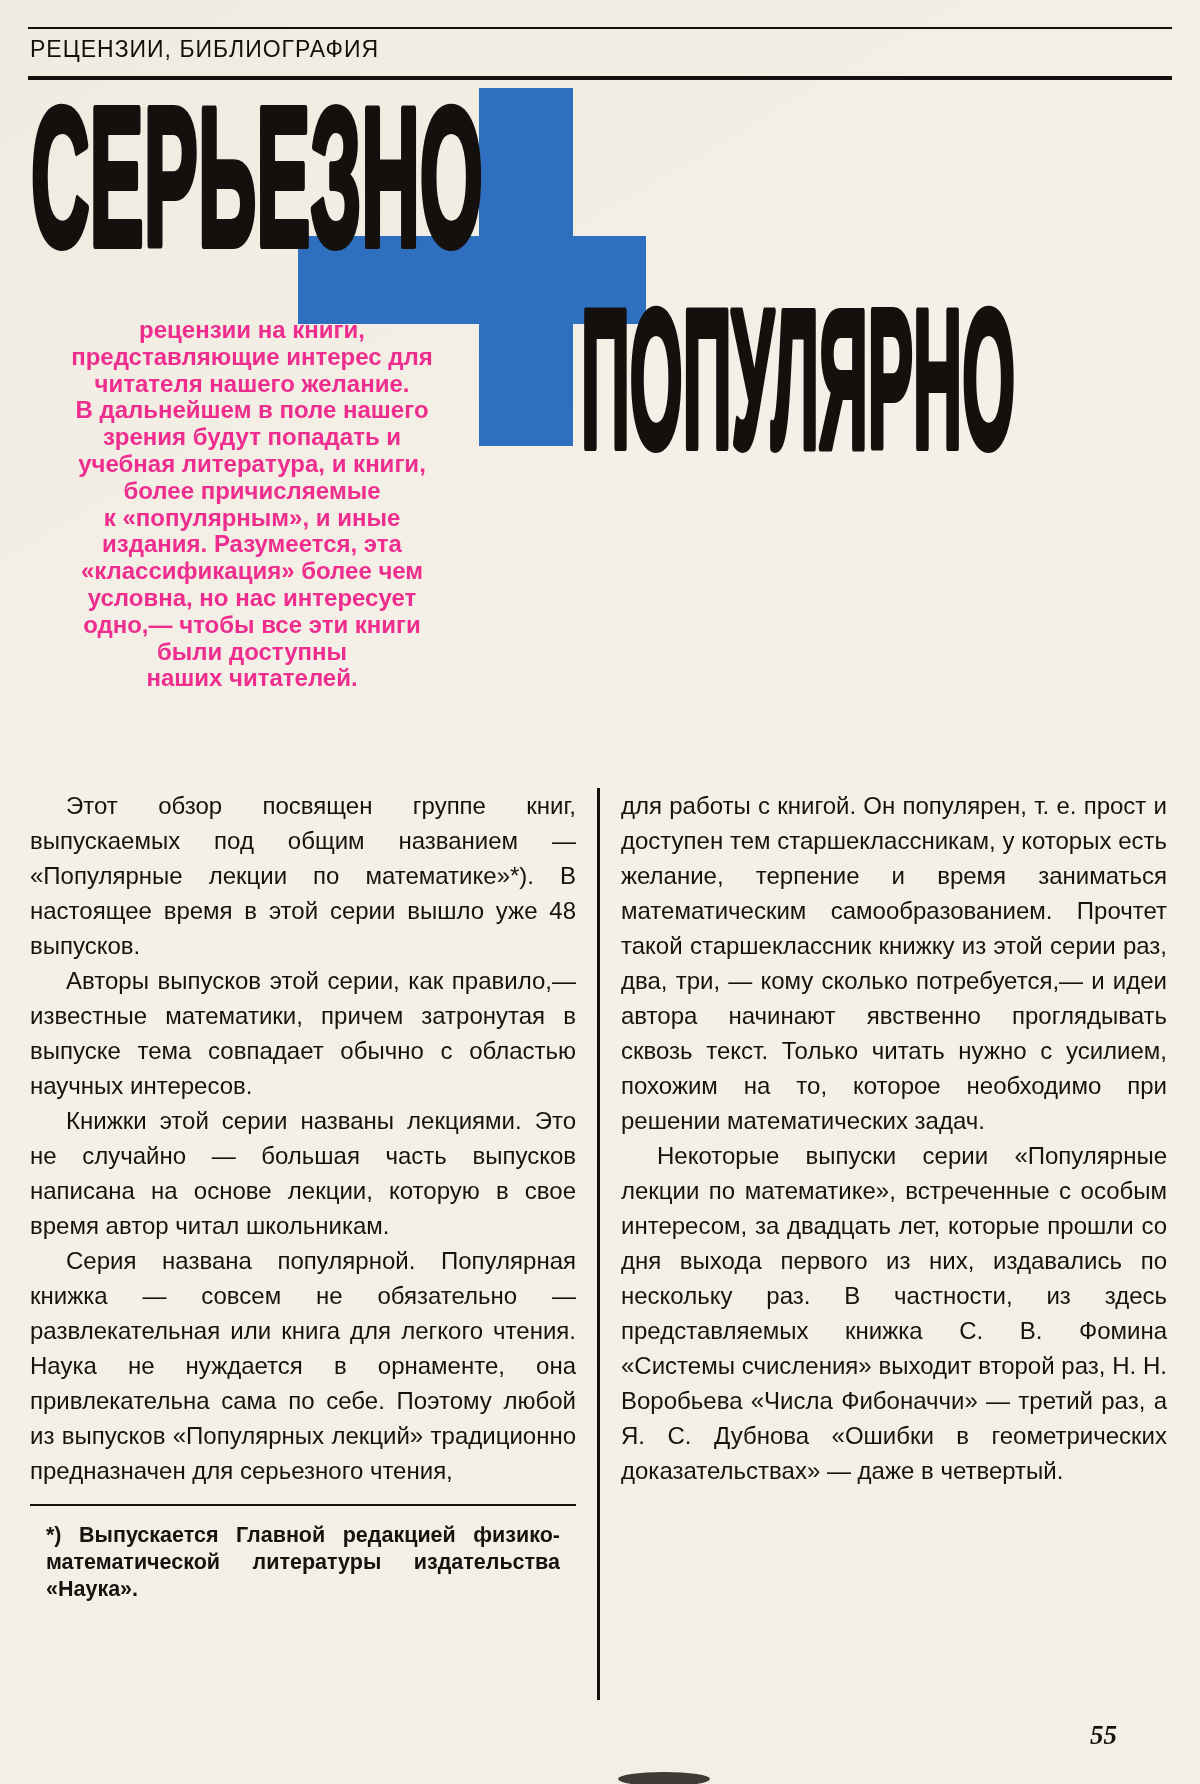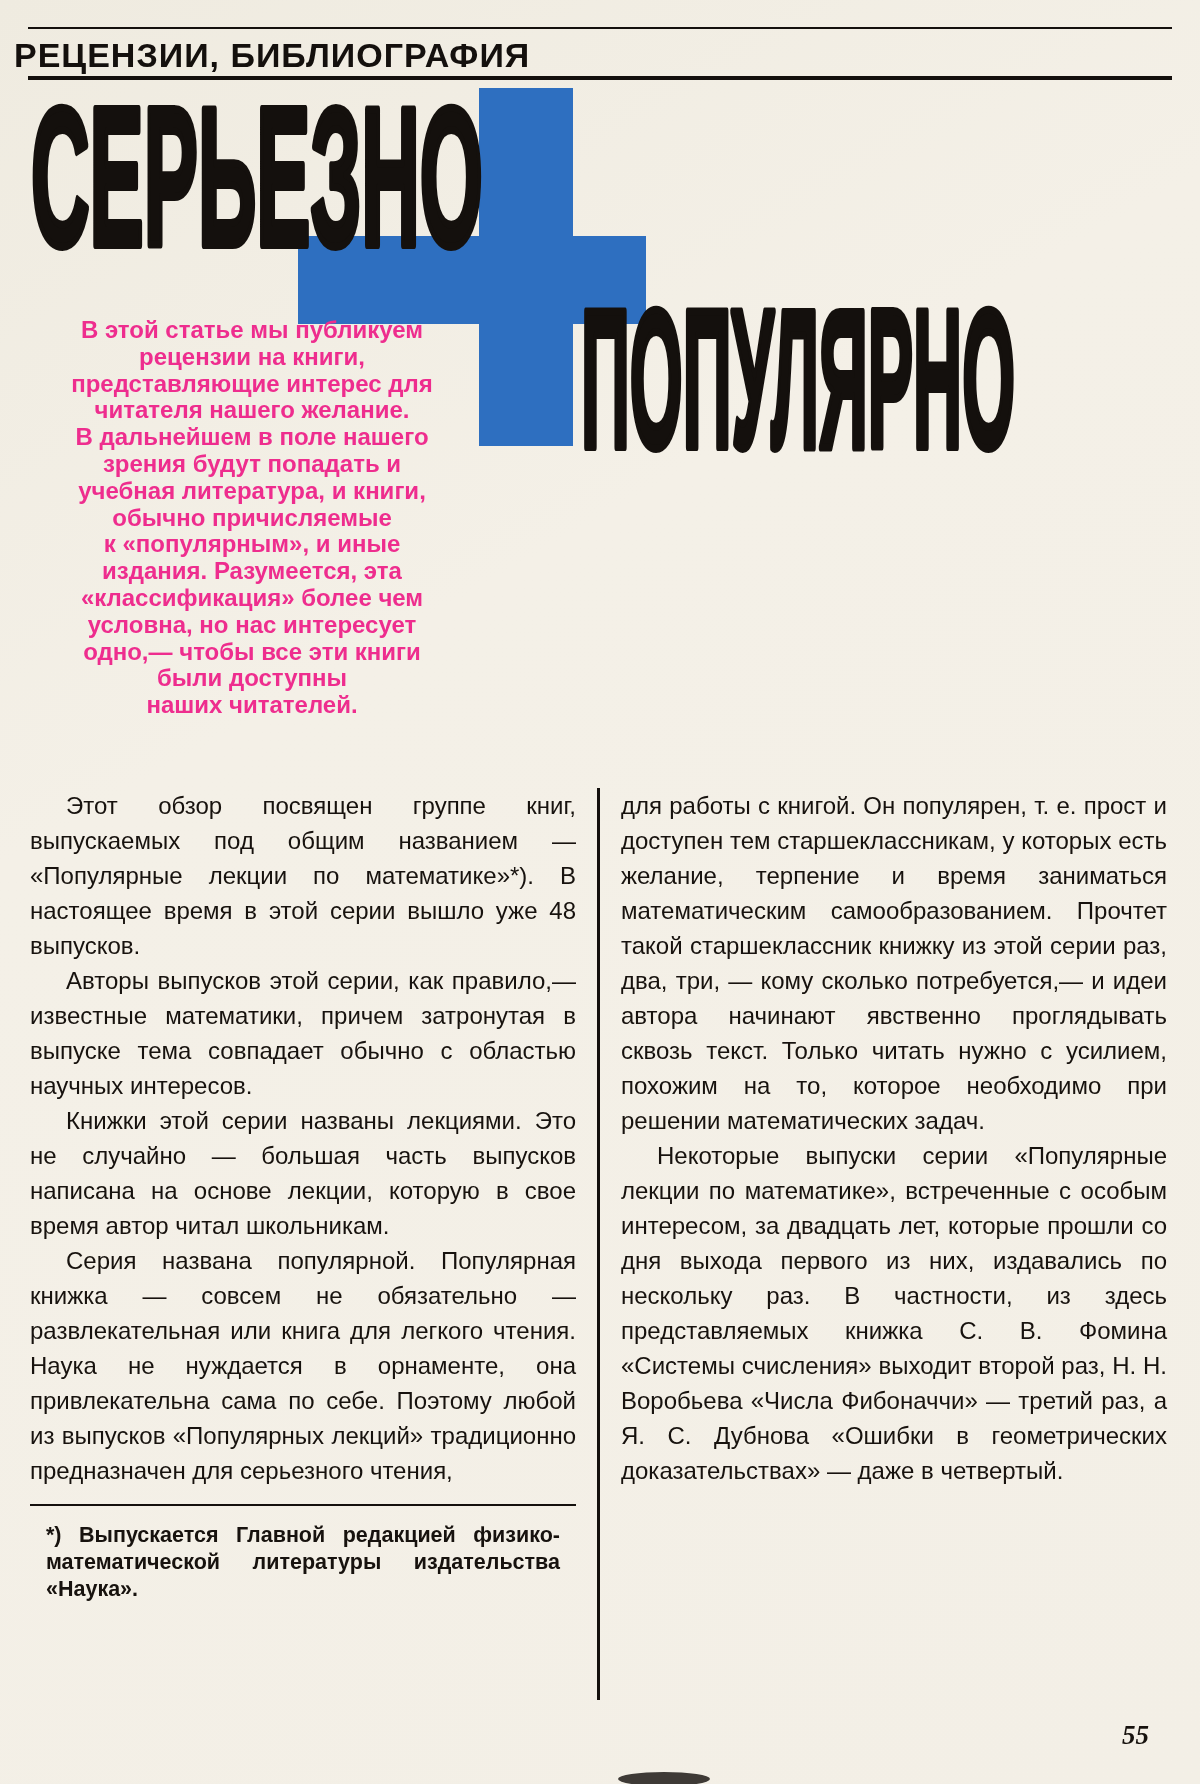--- a/index.html
+++ b/index.html
@@ -7,22 +7,22 @@
   .page {
     position:relative;
     width:1200px; height:1784px;
     margin:0 auto;
     background:linear-gradient(150deg, #efebe0 0%, #f4f0e7 35%, #f3efe6 100%);
     overflow:hidden;
     color:#14100d;
   }
   .top-rule { position:absolute; left:28px; top:27px; width:1144px; height:2px; background:#14100d; }
   .section-header {
-    position:absolute; left:14px; top:36px;
-    font-weight:bold; font-size:34px; letter-spacing:1px; color:#14100d;
+    position:absolute; left:30px; top:36px;
+    font-weight:normal; font-size:23px; letter-spacing:1px; color:#14100d;
   }
   .header-rule { position:absolute; left:28px; top:76px; width:1144px; height:4px; background:#14100d; }
 
   .title-svg { position:absolute; }
   .title-svg text {
     font-family:"Liberation Sans", sans-serif;
     font-weight:bold;
     fill:#14100d; stroke:#14100d; stroke-linejoin:round;
   }
   #title-top  { left:28px;  top:100px; }
@@ -52,21 +52,21 @@
   .footnote-rule { width:100%; height:2px; background:#14100d; margin:16px 0 8px 0; }
   .footnote {
     margin:16px; text-align:justify;
     font-family:"Liberation Sans", sans-serif; font-weight:bold;
     font-size:21.5px; line-height:27px; color:#17120e;
   }
 
   .page-number {
     position:absolute; left:1090px; top:1720px;
     font-family:"Liberation Serif", serif;
-    font-weight:bold; font-style:italic; font-size:27px; color:#17120e;margin-left:32px;
+    font-weight:bold; font-style:italic; font-size:27px; color:#17120e;
   }
   .scan-artifact {
     position:absolute; left:618px; top:1772px; width:92px; height:14px;
     background:#1d1a16; border-radius:50%; opacity:.85;
   }
 </style>
 </head>
 <body>
 
 <div class="page">
@@ -82,28 +82,27 @@
 
   <svg id="title-top" class="title-svg" width="470" height="158" viewBox="0 0 470 158">
     <text x="3" y="145" font-size="196" stroke-width="8" textLength="452" lengthAdjust="spacingAndGlyphs">СЕРЬЕЗНО</text>
   </svg>
 
   <svg id="title-bottom" class="title-svg" width="445" height="158" viewBox="0 0 445 158">
     <text x="3" y="145" font-size="196" stroke-width="8" textLength="434" lengthAdjust="spacingAndGlyphs">ПОПУЛЯРНО</text>
   </svg>
 
   <div class="intro">
-    <div class="intro-line">В этой статье мы публикуем</div>
     <div class="intro-line">рецензии на книги,</div>
     <div class="intro-line">представляющие интерес для</div>
     <div class="intro-line">читателя нашего желание.</div>
     <div class="intro-line">В дальнейшем в поле нашего</div>
     <div class="intro-line">зрения будут попадать и</div>
     <div class="intro-line">учебная литература, и книги,</div>
-    <div class="intro-line">обычно причисляемые</div>
+    <div class="intro-line">более причисляемые</div>
     <div class="intro-line">к «популярным», и иные</div>
     <div class="intro-line">издания. Разумеется, эта</div>
     <div class="intro-line">«классификация» более чем</div>
     <div class="intro-line">условна, но нас интересует</div>
     <div class="intro-line">одно,— чтобы все эти книги</div>
     <div class="intro-line">были доступны</div>
     <div class="intro-line">наших читателей.</div>
   </div>
 
   <div class="columns">

